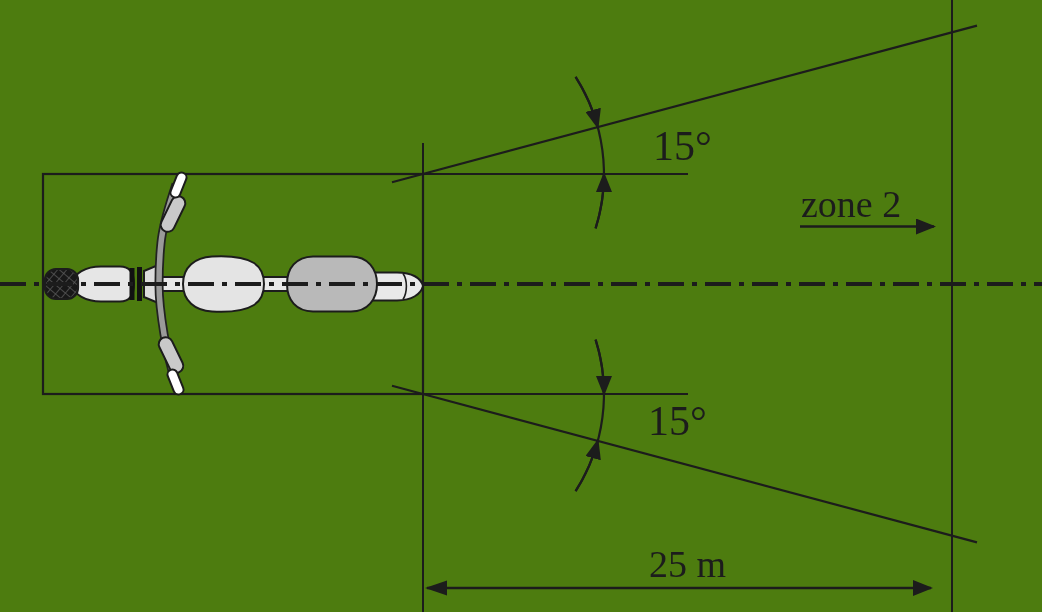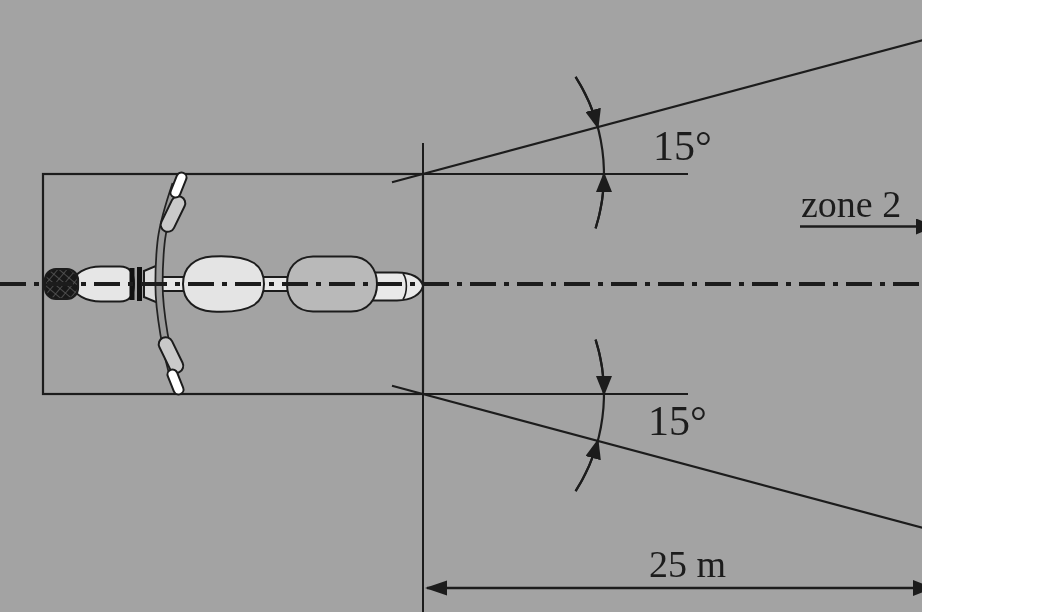--- a/index.html
+++ b/index.html
@@ -1,17 +1,17 @@
 <!DOCTYPE html>
 <html><head>
 <meta charset="utf-8">
 <style>
   html,body{margin:0;padding:0;background:#fff;}
   .stage{
-    width:922px;height:612px;background:#a3a3a3;overflow:hidden;
+    width:1042px;height:612px;background:#4d7c0f;overflow:hidden;
     font-family:"Liberation Serif","DejaVu Serif",serif;
   }
   svg{display:block;}
   text{fill:#1c1c1c;}
   .lbl{font-family:"Liberation Serif","DejaVu Serif",serif;}
 </style>
 </head>
 <body>
 
 <div class="stage">

